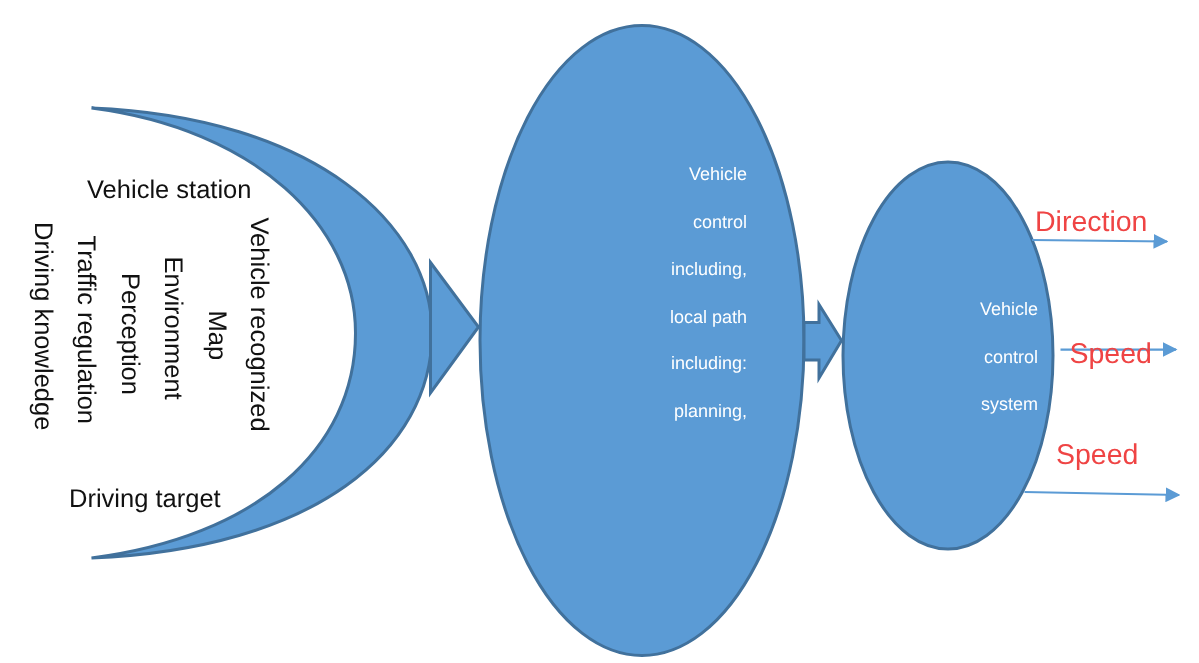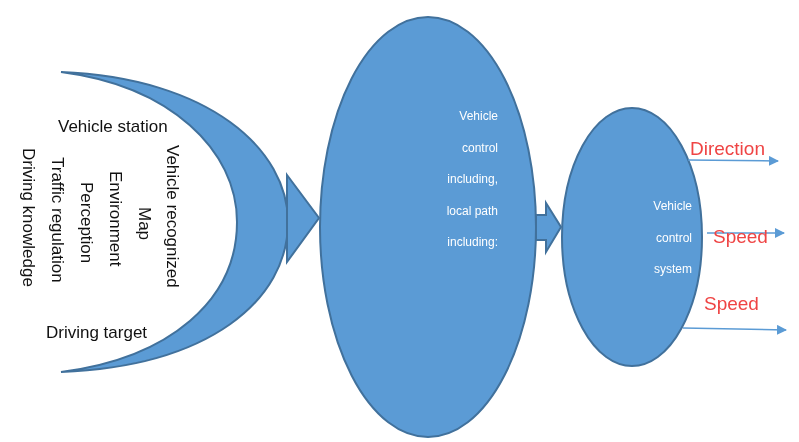--- a/index.html
+++ b/index.html
@@ -47,20 +47,21 @@
 <div class="vert" style="left:78px; top:182px;">Perception</div>
 <div class="vert" style="left:49px; top:157px;">Traffic regulation</div>
 <div class="vert" style="left:20px; top:148px;">Driving knowledge</div>
 
 <div class="inner" style="left:358px; width:140px; top:101px;">
   <div>Vehicle</div>
   <div>control</div>
   <div>including,</div>
   <div>local path</div>
   <div>including:</div>
+  <div>planning,</div>
 </div>
 
 <div class="inner" style="left:572px; width:120px; top:191px;">
   <div>Vehicle</div>
   <div>control</div>
   <div>system</div>
 </div>
 
 <div class="out" style="left:690px; top:139px;">Direction</div>
 <div class="out" style="left:713px; top:227px;">Speed</div>

